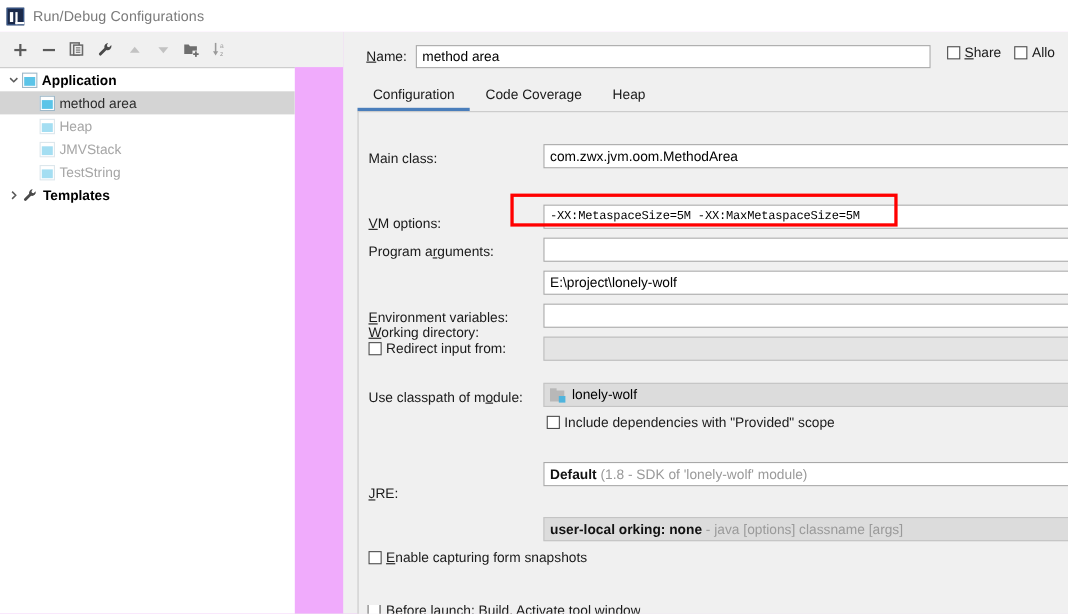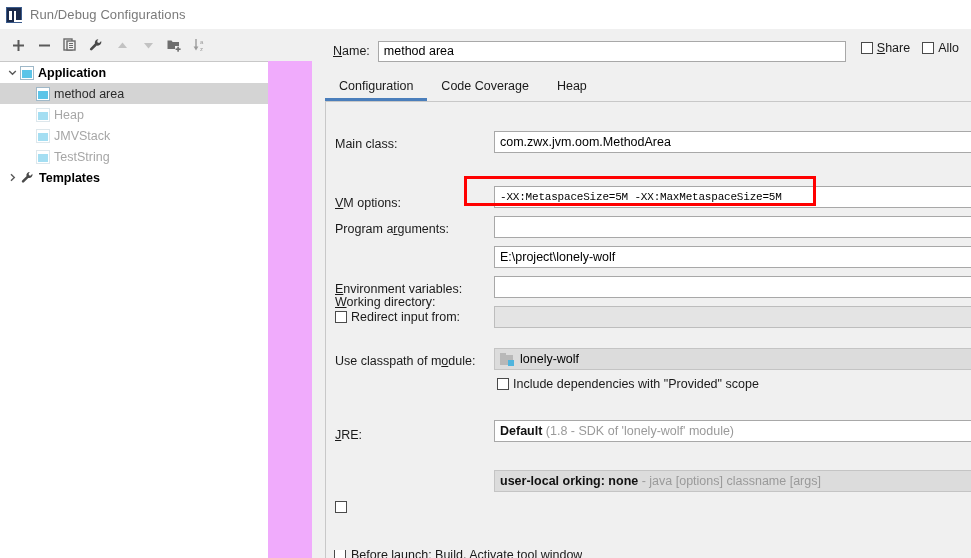--- a/index.html
+++ b/index.html
@@ -387,37 +387,38 @@
             <span class="dot"></span>
         </span>
         <span>lonely-wolf</span>
       </div>
 
       <div class="inline-check" style="left:171px; top:272px;">
         <div class="chk"></div>
         <span class="form-label">Include dependencies with "Provided" scope</span>
       </div>
 
-      <div class="form-row" style="top:322px;">
+      <div class="form-row" style="top:336px;">
         <span class="form-label"><span class="ul">J</span>RE:</span>
       </div>
       <div class="field" style="left:168px; top:318px; width:495px;">
         <span class="strong">Default</span>
         <span>&nbsp;</span>
         <span class="hint">(1.8 - SDK of 'lonely-wolf' module)</span>
       </div>
 
       <div class="field grey" style="left:168px; top:368px; width:495px;">
         <span class="strong">user-local orking: none</span>
         <span>&nbsp;</span>
         <span class="hint">- java [options] classname [args]</span>
       </div>
 
       <div class="inline-check" style="left:9px; top:395px;">
         <div class="chk"></div>
+        <span class="form-label"><span class="ul">E</span>nable capturing form snapshots</span>
       </div>
 
       <div class="watermark">https://blog.csdn.net/zwx900102</div>
     </div>
 
     <div class="bottom-clip">
       <div class="chk"></div>
       <span>Before launch: Build, Activate tool window</span>
     </div>
   </div>

